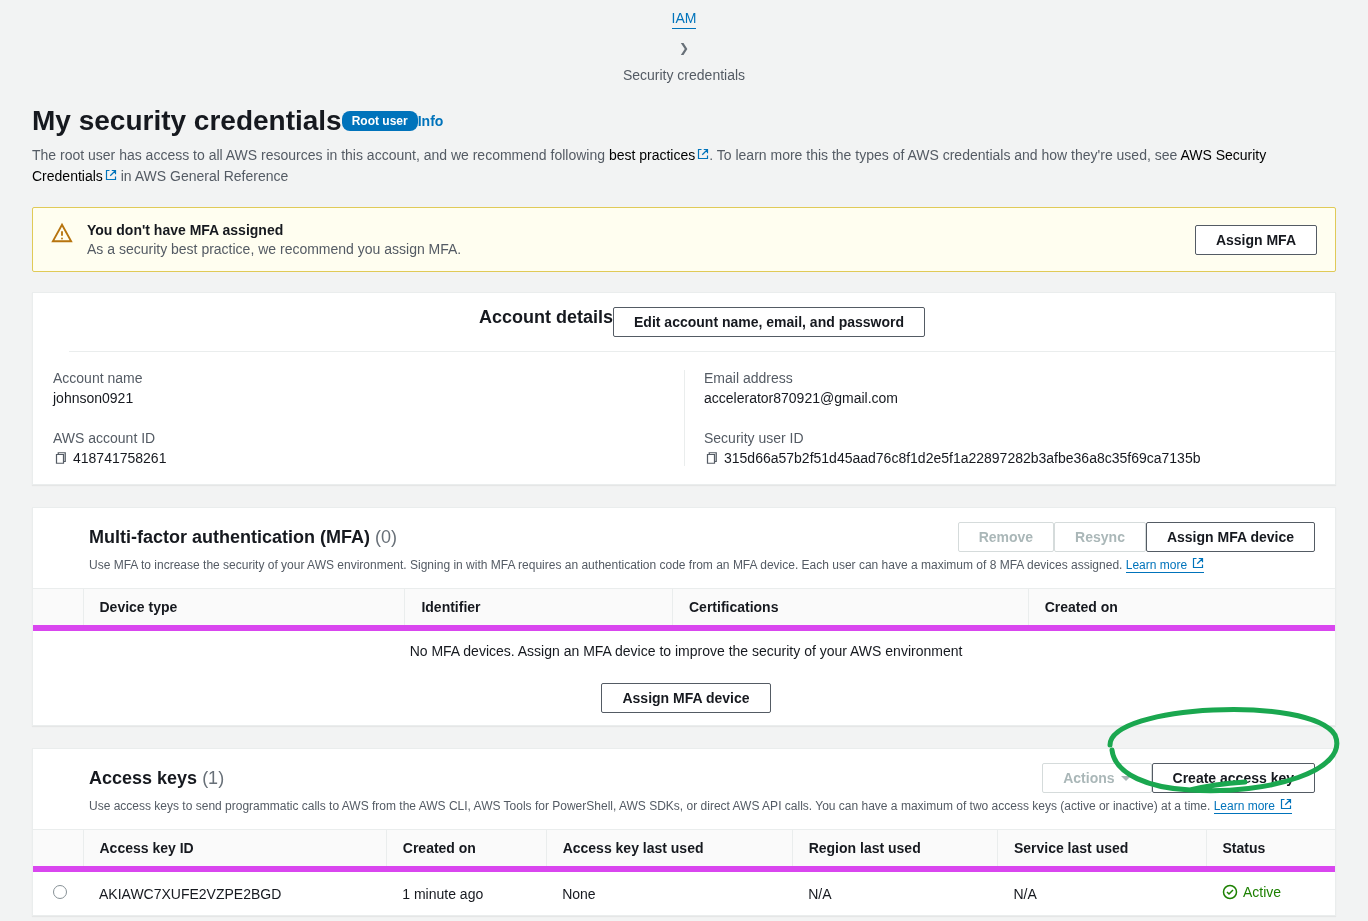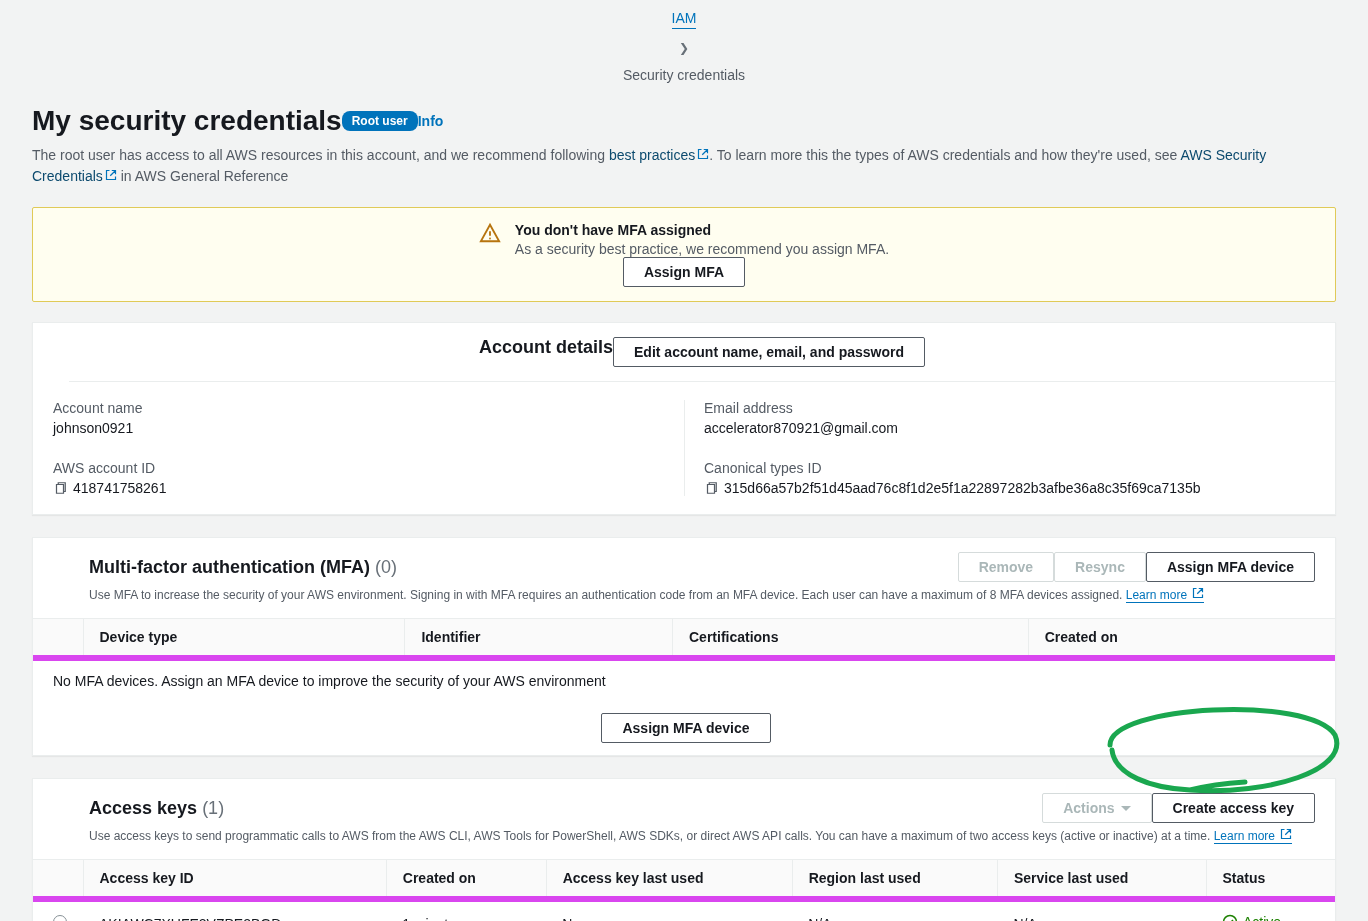--- a/index.html
+++ b/index.html
@@ -5,23 +5,23 @@
 * { box-sizing: border-box; margin: 0; padding: 0; }
 body { font-family: "Amazon Ember", "Helvetica Neue", Arial, sans-serif; background: #f2f3f3; color: #16191f; font-size: 14px; padding: 10px 32px 30px 32px; width: 1368px; }
 .breadcrumb { display: flex; align-items: center; gap: 12px; font-size: 14px; margin-bottom: 22px; flex-direction: column; }
 .breadcrumb a { color: #0073bb; text-decoration: none; border-bottom: 1px solid #0073bb; padding-bottom: 2px; }
 .breadcrumb .sep { color: #687078; font-size: 12px; }
 .breadcrumb .current { color: #545b64; }
 h1.page-title { font-size: 28px; font-weight: 700; display: inline-flex; align-items: center; gap: 0; margin-bottom: 8px; }
 .badge-root { background: #0073bb; color: #fff; font-size: 12px; font-weight: 700; padding: 3px 10px; border-radius: 8px; }
 .info-link { color: #0073bb; font-size: 14px; font-weight: 700; cursor: pointer; }
 .desc { color: #545b64; font-size: 14px; line-height: 1.5; margin-bottom: 20px; }
-.desc a { color: #0c4a6e; text-decoration: none; }
+.desc a { color: #000000; text-decoration: none; }
 .ext-icon { display: inline-block; width: 12px; height: 12px; vertical-align: baseline; margin-left: 2px; }
-.alert { background: #fffef0; border: 1px solid #e0ca57; border-radius: 2px; padding: 14px 18px; display: flex; justify-content: space-between; align-items: center; margin-bottom: 20px; flex-direction: column; }
+.alert { background: #fffef0; border: 1px solid #e0ca57; border-radius: 2px; padding: 14px 18px; display: flex; justify-content: space-between; align-items: center; margin-bottom: 20px; }
 .alert-left { display: flex; gap: 14px; align-items: flex-start; }
 .alert-icon svg { width: 22px; height: 22px; }
 .alert-title { font-weight: 700; font-size: 14px; color: #16191f; margin-bottom: 3px; }
 .alert-text { font-size: 14px; color: #545b64; }
 .btn { background: #fff; border: 1px solid #545b64; color: #16191f; font-weight: 700; padding: 6px 20px; font-size: 14px; border-radius: 2px; cursor: pointer; white-space: nowrap; }
 .btn:disabled { color: #aab7b8; border-color: #d5dbdb; cursor: default; }
 .panel { background: #fff; border: 1px solid #eaeded; box-shadow: 0 1px 1px rgba(0,0,0,0.05); margin-bottom: 22px; }
 .panel-header { padding: 14px 20px; display: flex; justify-content: center; align-items: flex-start; border-bottom: 1px solid #eaeded; margin-left: 36px; }
 .panel-header.no-border { border-bottom: none; }
 .panel-title { font-size: 18px; font-weight: 700; color: #16191f; }
@@ -35,21 +35,21 @@
 .field-value { font-size: 14px; color: #16191f; display: flex; align-items: center; gap: 6px; word-break: break-all; }
 .copy-icon { width: 14px; height: 14px; flex-shrink: 0; cursor: pointer; }
 .header-actions { display: flex; align-items: center; }
 .btn-dropdown { display: inline-flex; align-items: center; gap: 6px; }
 .caret { width: 0; height: 0; border-left: 5px solid transparent; border-right: 5px solid transparent; border-top: 5px solid currentColor; }
 table.data-table { width: 100%; border-collapse: collapse; font-size: 14px; }
 table.data-table th { text-align: left; font-weight: 700; color: #16191f; padding: 10px 16px; border-top: 1px solid #eaeded; border-bottom: 6px solid #d946ef; background: #fafafa; }
 table.data-table th:first-child, table.data-table td:first-child { padding-left: 20px; width: 50px; }
 table.data-table th + th { border-left: 1px solid #eaeded; }
 table.data-table td { padding: 12px 16px; color: #16191f; }
-.empty-row td { text-align: left; color: #545b64; padding: 20px; }
+.empty-row td { text-align: center; color: #545b64; padding: 20px; }
 .center-btn-row td { text-align: center; padding: 10px 0 20px 0; }
 .radio { width: 14px; height: 14px; border: 1px solid #879196; border-radius: 50%; display: inline-block; cursor: pointer; }
 .status-active { display: inline-flex; align-items: center; gap: 5px; color: #1d8102; justify-content: flex-end; }
 .status-active svg { width: 16px; height: 16px; }
 .annot { position: absolute; pointer-events: none; }
 .annot-circle { position: absolute; left: 1070px; top: 690px; width: 280px; height: 110px; }
 </style>
 </head>
 <body>
 
@@ -114,21 +114,21 @@
       <div>
         <div class="field-label">AWS account ID</div>
         <div class="field-value">
           <svg class="copy-icon" viewBox="0 0 16 16">
               <path fill="none" stroke="#545b64" stroke-width="1.4" d="M4 4h8v10H4zM6 4V2h8v10h-2"></path>
             </svg>
           <span>418741758261</span>
         </div>
       </div>
       <div>
-        <div class="field-label">Canonical types ID</div>
+        <div class="field-label">Security user ID</div>
         <div class="field-value">
           <svg class="copy-icon" viewBox="0 0 16 16">
               <path fill="none" stroke="#545b64" stroke-width="1.4" d="M4 4h8v10H4zM6 4V2h8v10h-2"></path>
             </svg>
           <span>315d66a57b2f51d45aad76c8f1d2e5f1a22897282b3afbe36a8c35f69ca7135b</span>
         </div>
       </div>
     </div>
   </div>
 </div>

